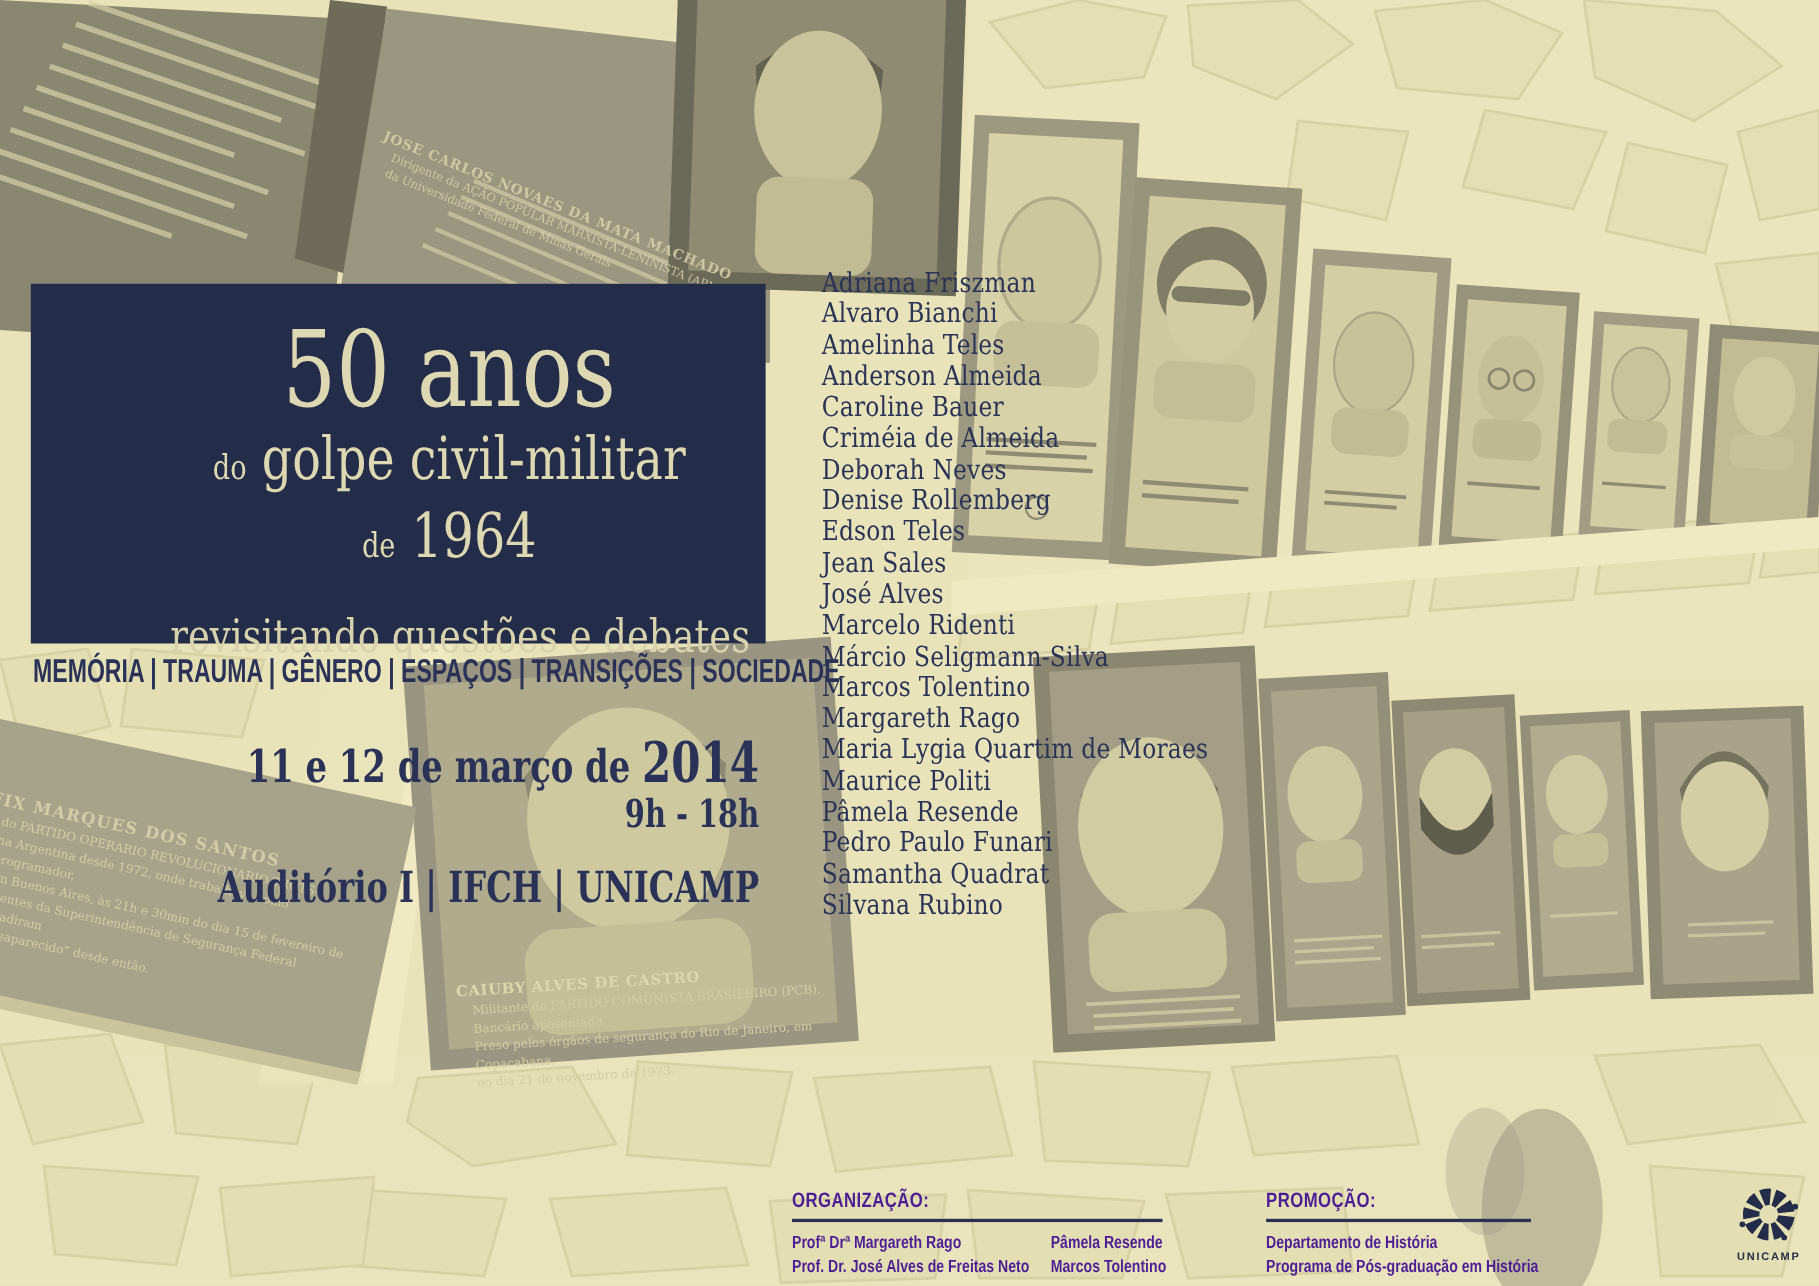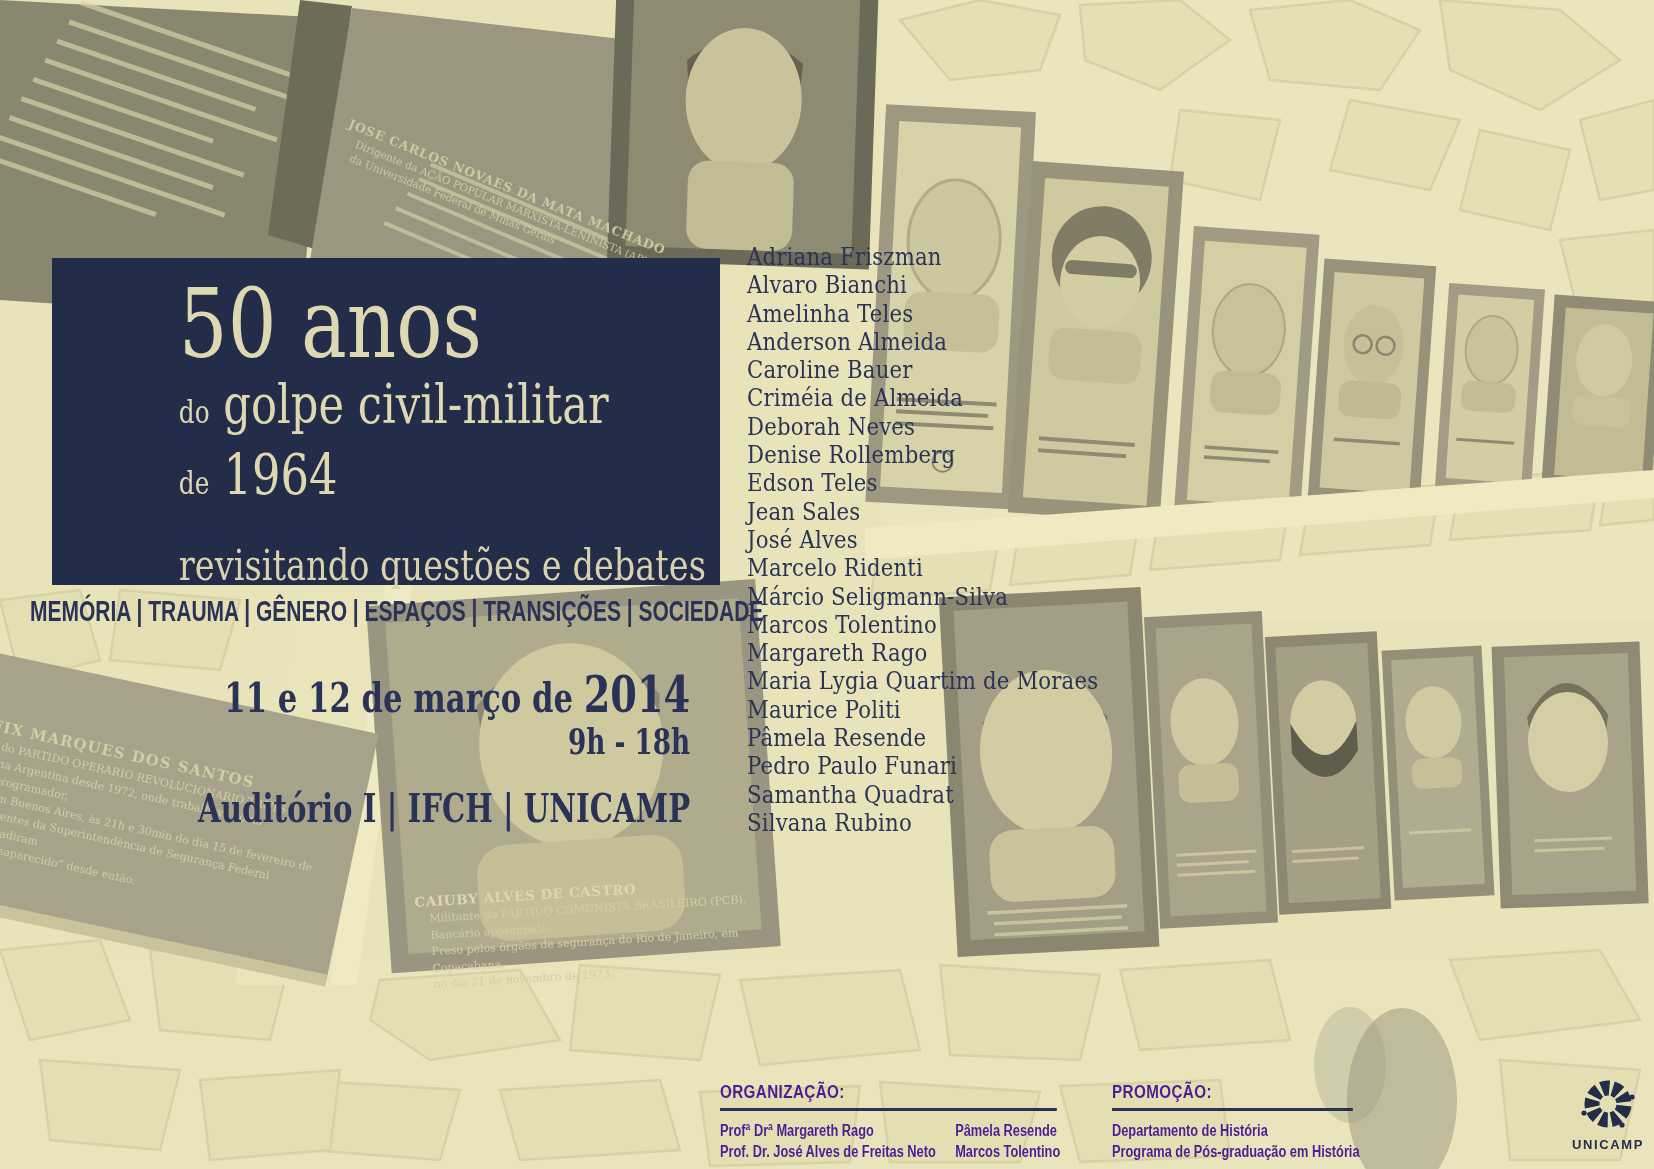--- a/index.html
+++ b/index.html
@@ -21,21 +21,21 @@
   .cap-fix{left:-6px;top:716px;width:360px;transform:rotate(12.5deg);transform-origin:0 0;opacity:.9;}
   .cap-fix .cap-name{font-size:15px;letter-spacing:1.2px;}
   .cap-fix li{font-size:11px;line-height:17px;}
   .cap-caiuby{left:414px;top:894px;width:360px;transform:rotate(-3.5deg);transform-origin:0 0;}
   .cap-caiuby .cap-name{font-size:13.5px;letter-spacing:.6px;color:#ddd7ae;}
   .cap-caiuby li{font-size:11px;line-height:16.5px;color:#d3cda4;}
 
   
   .title-box{
     position:absolute;left:28px;top:258px;width:668px;height:327px;
-    background:#232c48;color:#ded8b2;text-align:left;padding:16px 34px 0 0;margin-left:24px;
+    background:#232c48;color:#ded8b2;text-align:center;padding:28px 34px 0 0;
   }
   .title-inner{transform:scaleX(.8);transform-origin:100% 0;white-space:nowrap;}
   .t1{font-size:96px;line-height:100px;}
   .t2{font-size:54px;line-height:62px;}
   .t3{font-size:56px;line-height:64px;}
   .t-small{font-size:31px;}
   .t4{font-size:42px;line-height:46px;margin-top:28px;color:#d8d2ad;}
 
   
   .themes{
@@ -65,26 +65,26 @@
   
   .foot-col{position:absolute;top:1081px;color:#4c1d95;font-family:"Liberation Sans",sans-serif;}
   .foot-inner{transform:scaleX(.8);transform-origin:0 0;}
   .foot-head{font-size:19px;font-weight:bold;letter-spacing:.5px;white-space:nowrap;}
   .rule{height:3px;background:#2a3254;margin:5px 0 9px;}
   .foot-line{font-size:16px;font-weight:bold;line-height:21px;white-space:nowrap;}
   .foot-col ul{list-style:none;margin:0;padding:0;}
   .col-org{left:720px;} .col-org .foot-inner{width:421px;}
   .org-cols{position:relative;}
   .org-col2{position:absolute;left:294px;top:0;}
-  .col-promo{left:1112px;} .col-promo .foot-inner{width:301px;}
+  .col-promo{left:1151px;} .col-promo .foot-inner{width:301px;}
   .col-support{left:1383px;} .col-support .foot-inner{width:214px;}
 
   
   .logo{position:absolute;left:1572px;top:1080px;width:72px;text-align:center;color:#232c48;}
-  .logo-text{font-family:"Liberation Sans",sans-serif;font-weight:bold;font-size:13px;
+  .logo-text{font-family:"Liberation Sans",sans-serif;font-weight:bold;font-size:10px;
     letter-spacing:1.6px;margin-top:1px;}
 </style>
 </head>
 <body>
 
 <div class="poster">
 
   <svg class="bg" viewBox="0 0 1654 1169" aria-hidden="true">
     <rect width="1654" height="1169" fill="#e8e3b8"></rect>
     <rect x="880" width="774" height="620" fill="#ebe6bf" opacity=".6"></rect>

